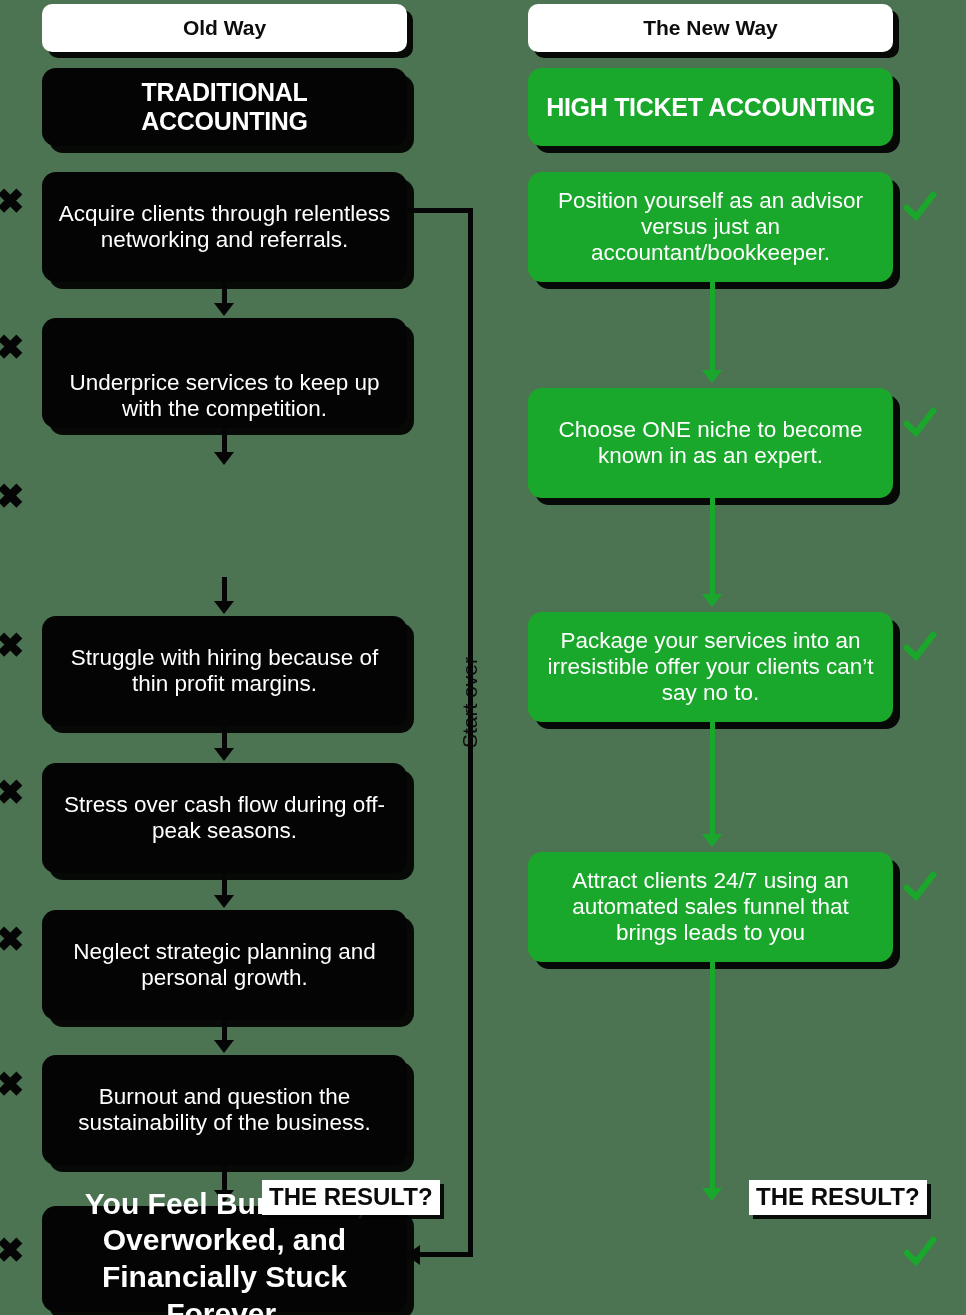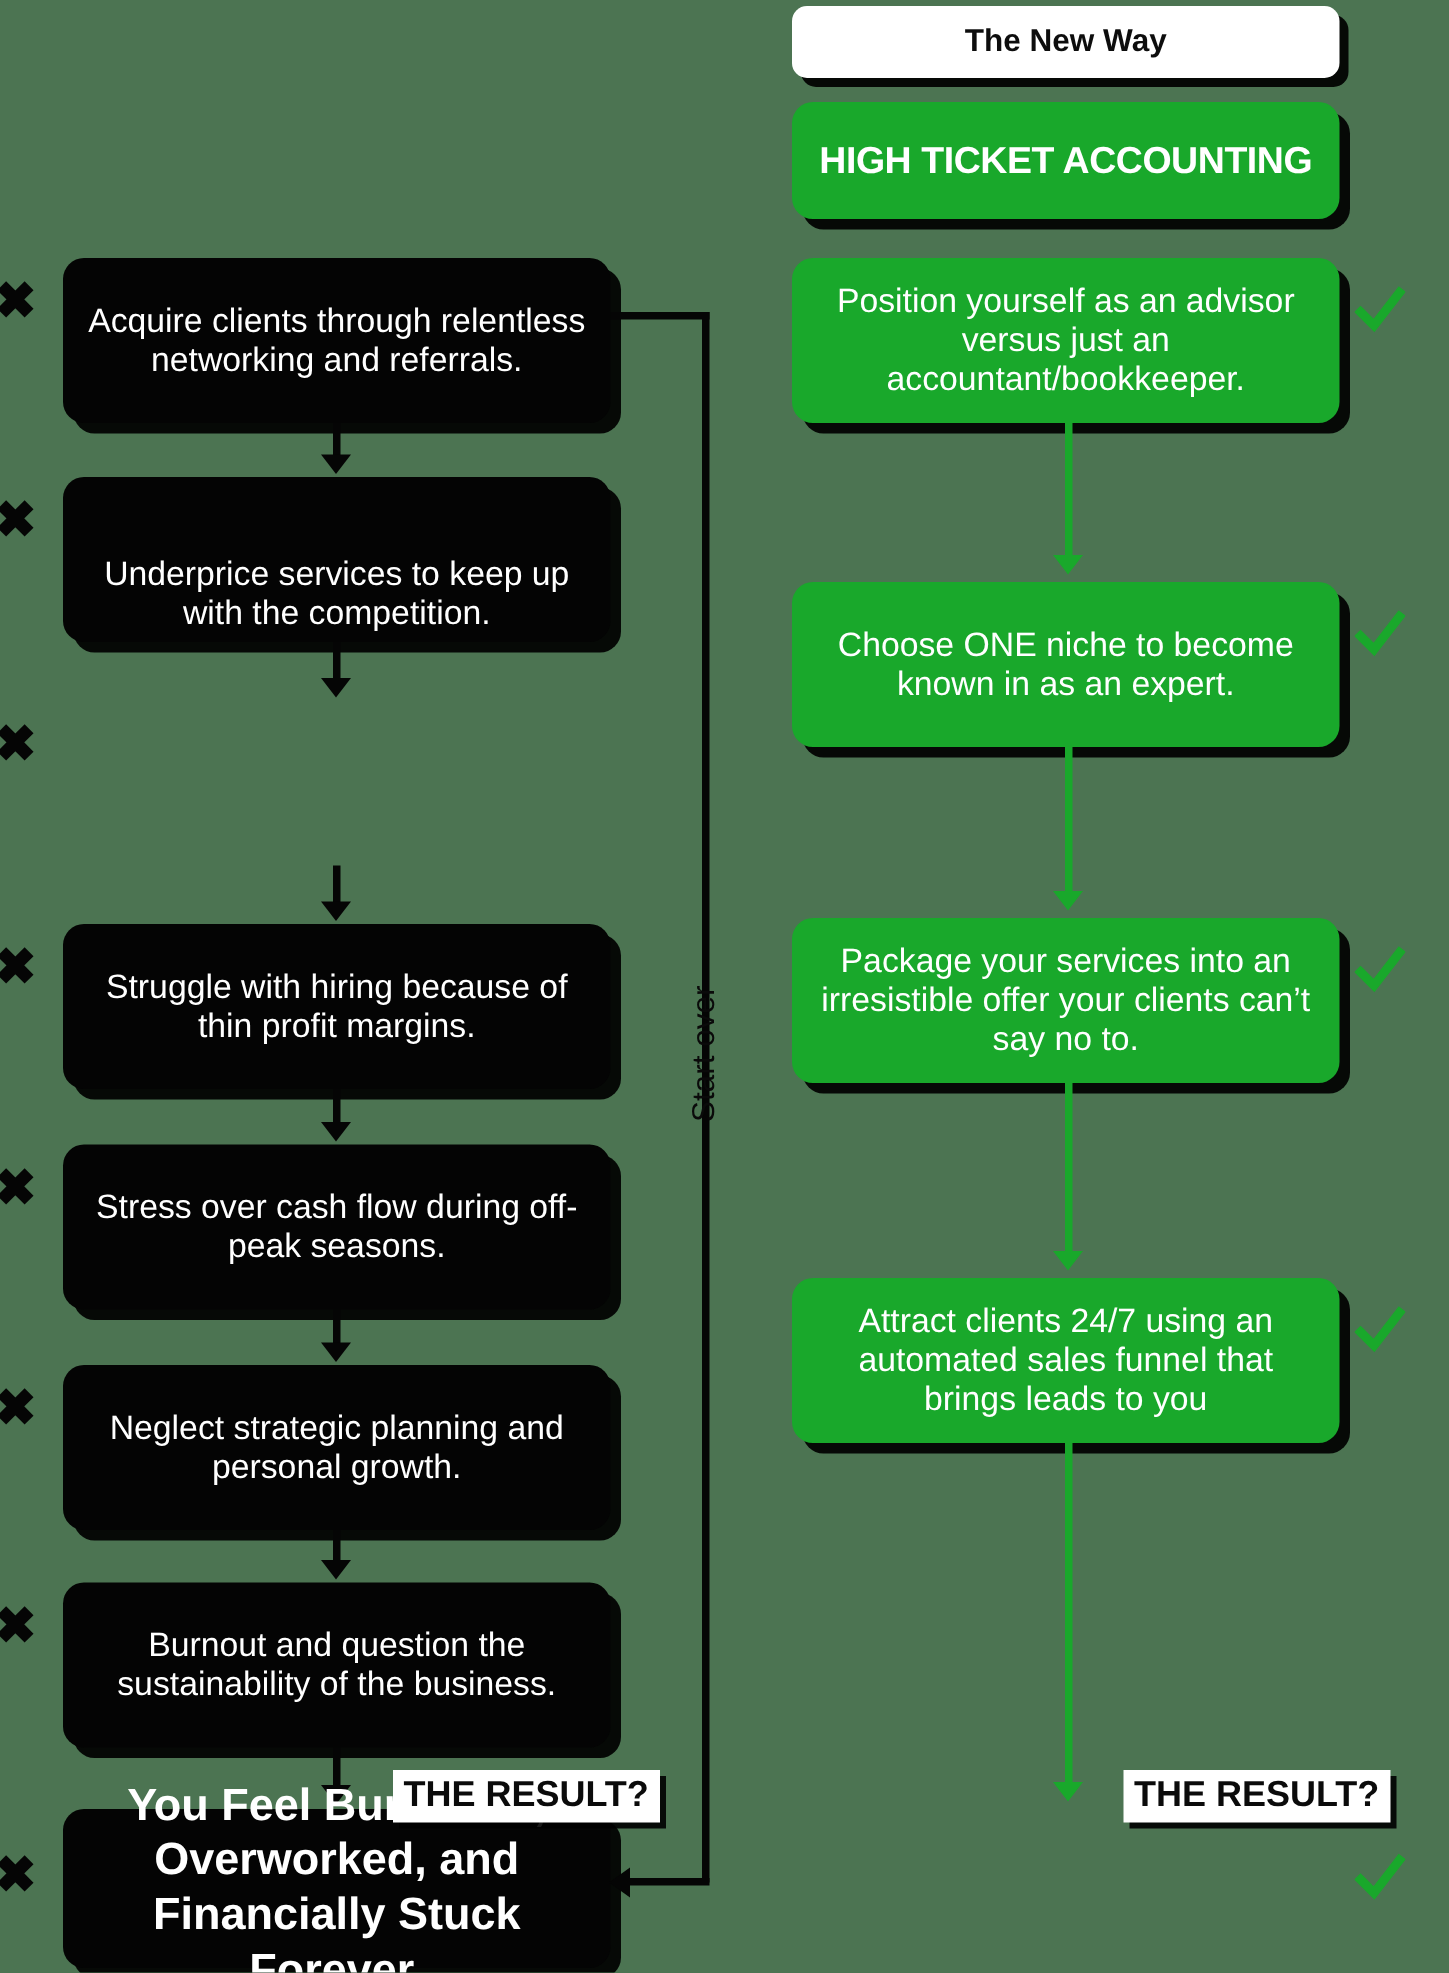--- a/index.html
+++ b/index.html
@@ -92,21 +92,27 @@
     color:#0a0a0a;font-size:21px;font-weight:500;
     transform:rotate(-90deg);transform-origin:left top;
     white-space:nowrap;
   }
 </style>
 </head>
 <body>
 
 <div id="stage">
 
-
+  <div class="card hdr-white" style="left:42px;top:4px;width:365px;height:48px;">
+    <span>Old Way</span>
+  </div>
+
+  <div class="card hdr-black" style="left:42px;top:68px;width:365px;height:78px;">
+    <span>TRADITIONAL ACCOUNTING</span>
+  </div>
 
   <div class="card step-black" style="left:42px;top:172px;width:365px;height:110px;">
     <span>Acquire clients through relentless networking and referrals.</span>
   </div>
   <div class="xmark" style="left:-4px;top:184px;">✖</div>
 
   <div class="card step-black" style="left:42px;top:318px;width:365px;height:110px;align-items:flex-end;">
     <span>Underprice services to keep up with the competition.</span>
   </div>
   <div class="xmark" style="left:-4px;top:330px;">✖</div>

